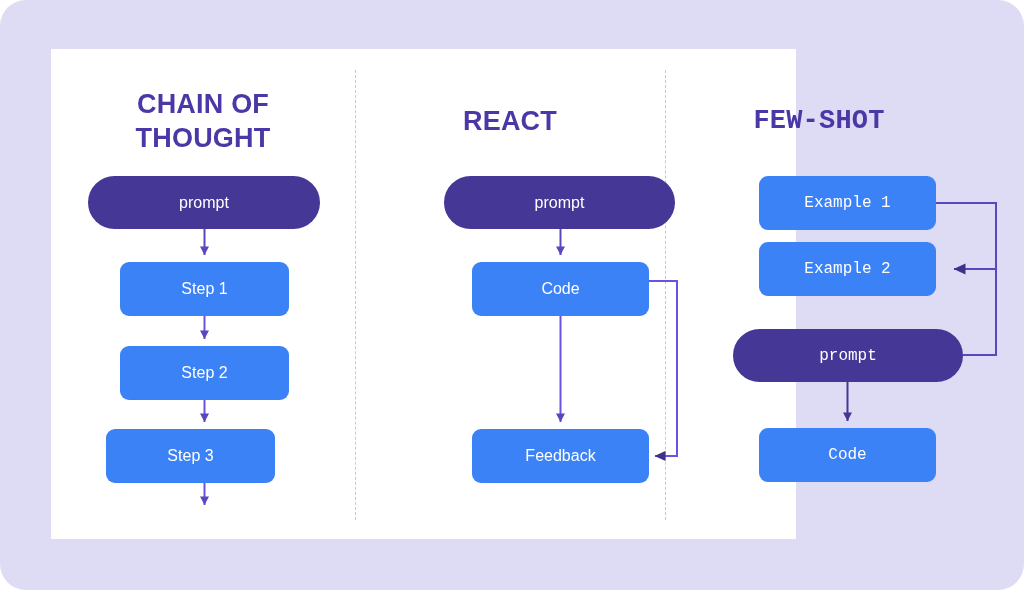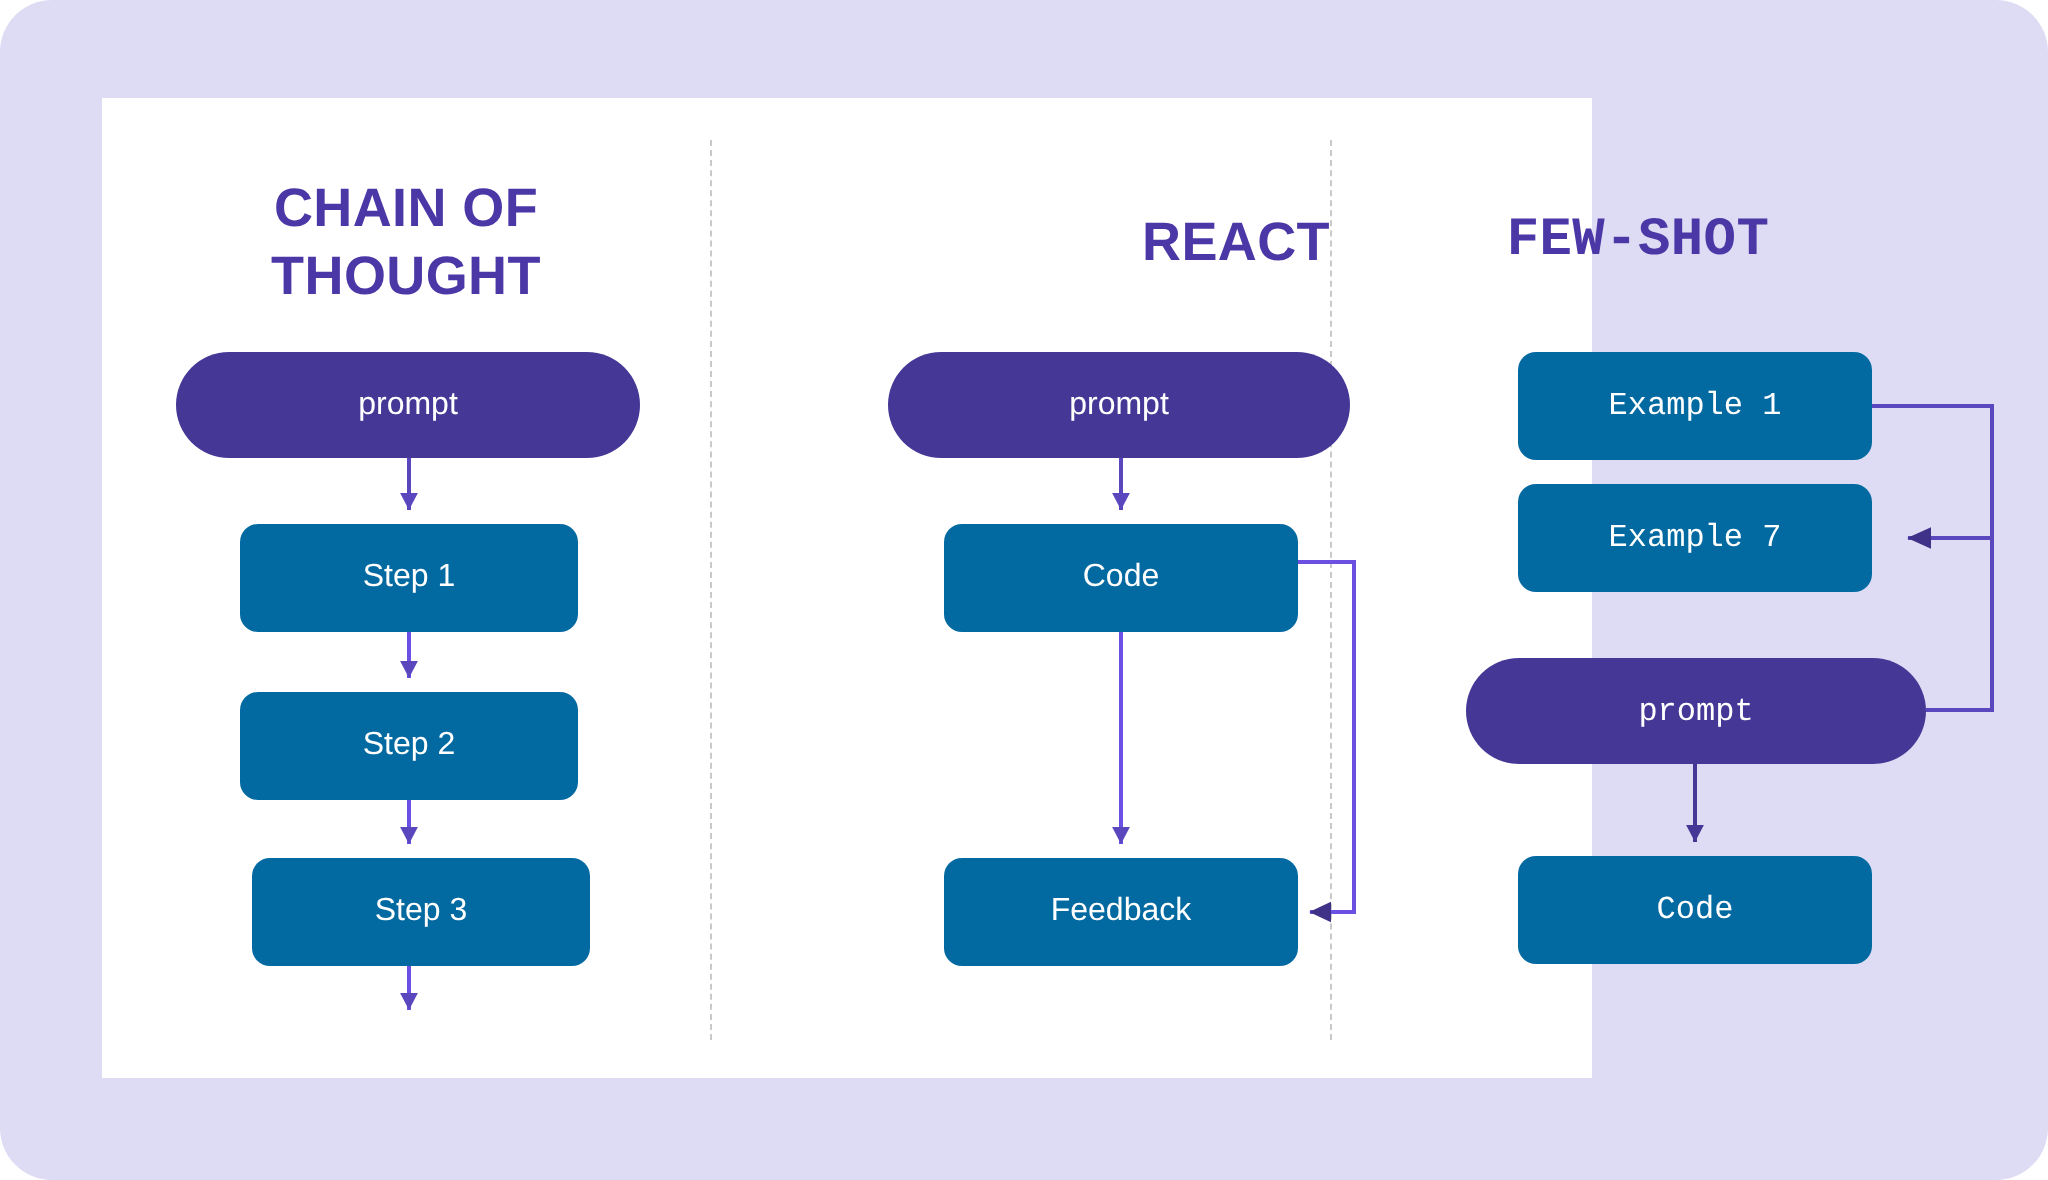--- a/index.html
+++ b/index.html
@@ -59,50 +59,50 @@
     width: 100%;
     text-align: center;
     color: #4b37a6;
     font-weight: bold;
     font-size: 27px;
     letter-spacing: 0.2px;
     line-height: 34px;
     user-select: none;
   }
   #title-cot   { top: 38px; }
-  #title-react { top: 55px; text-align: right; }
+  #title-react { top: 55px; }
   #title-few   { top: 55px; }
 
   
   .node {
     position: absolute;
     display: flex;
     align-items: center;
     justify-content: center;
     color: #ffffff;
     font-size: 16px;
     box-sizing: border-box;
     white-space: nowrap;
   }
   .node.pill {
     background: #453796;
     border-radius: 28px;
     font-weight: normal;
   }
   .node.rect {
-    background: #0369a1;
+    background: #3b82f6;
     border-radius: 9px;
     font-weight: normal;
   }
 
   
   #cot-prompt { left: 37px;  top: 127px; width: 232px; height: 53px; }
   #cot-step1  { left: 69px;  top: 213px; width: 169px; height: 54px; text-align: center; }
   #cot-step2  { left: 69px;  top: 297px; width: 169px; height: 54px; }
-  #cot-step3  { left: 75px;  top: 380px; width: 169px; height: 54px; }
+  #cot-step3  { left: 55px;  top: 380px; width: 169px; height: 54px; }
 
   
   #react-prompt   { left: 89px; top: 127px; width: 231px; height: 53px; }
   #react-code     { left: 117px; top: 213px; width: 177px; height: 54px; }
   #react-feedback { left: 117px; top: 380px; width: 177px; height: 54px; }
 
   
   #few-ex1    { left: 94px; top: 127px; width: 177px; height: 54px; }
   #few-ex2    { left: 94px; top: 193px; width: 177px; height: 54px; }
   #few-prompt { left: 68px; top: 280px; width: 230px; height: 53px; }
@@ -209,21 +209,21 @@
         </defs>
         <path d="M271,154 L331,154 L331,220 L289,220" fill="none" stroke="#5a46bd" stroke-width="2" marker-end="url(#ah-left-few)"></path>
         <path d="M298,306 L331,306 L331,220" fill="none" stroke="#5a46bd" stroke-width="2"></path>
         <line x1="182.5" y1="333" x2="182.5" y2="372" stroke="#453796" stroke-width="2" marker-end="url(#ah-down-few)"></line>
       </svg>
 
       <div class="node rect" id="few-ex1">
         <span>Example 1</span>
       </div>
       <div class="node rect" id="few-ex2">
-        <span>Example 7</span>
+        <span>Example 2</span>
       </div>
       <div class="node pill" id="few-prompt">
         <span>prompt</span>
       </div>
       <div class="node rect" id="few-code">
         <span>Code</span>
       </div>
     </div>
 
   </div>

